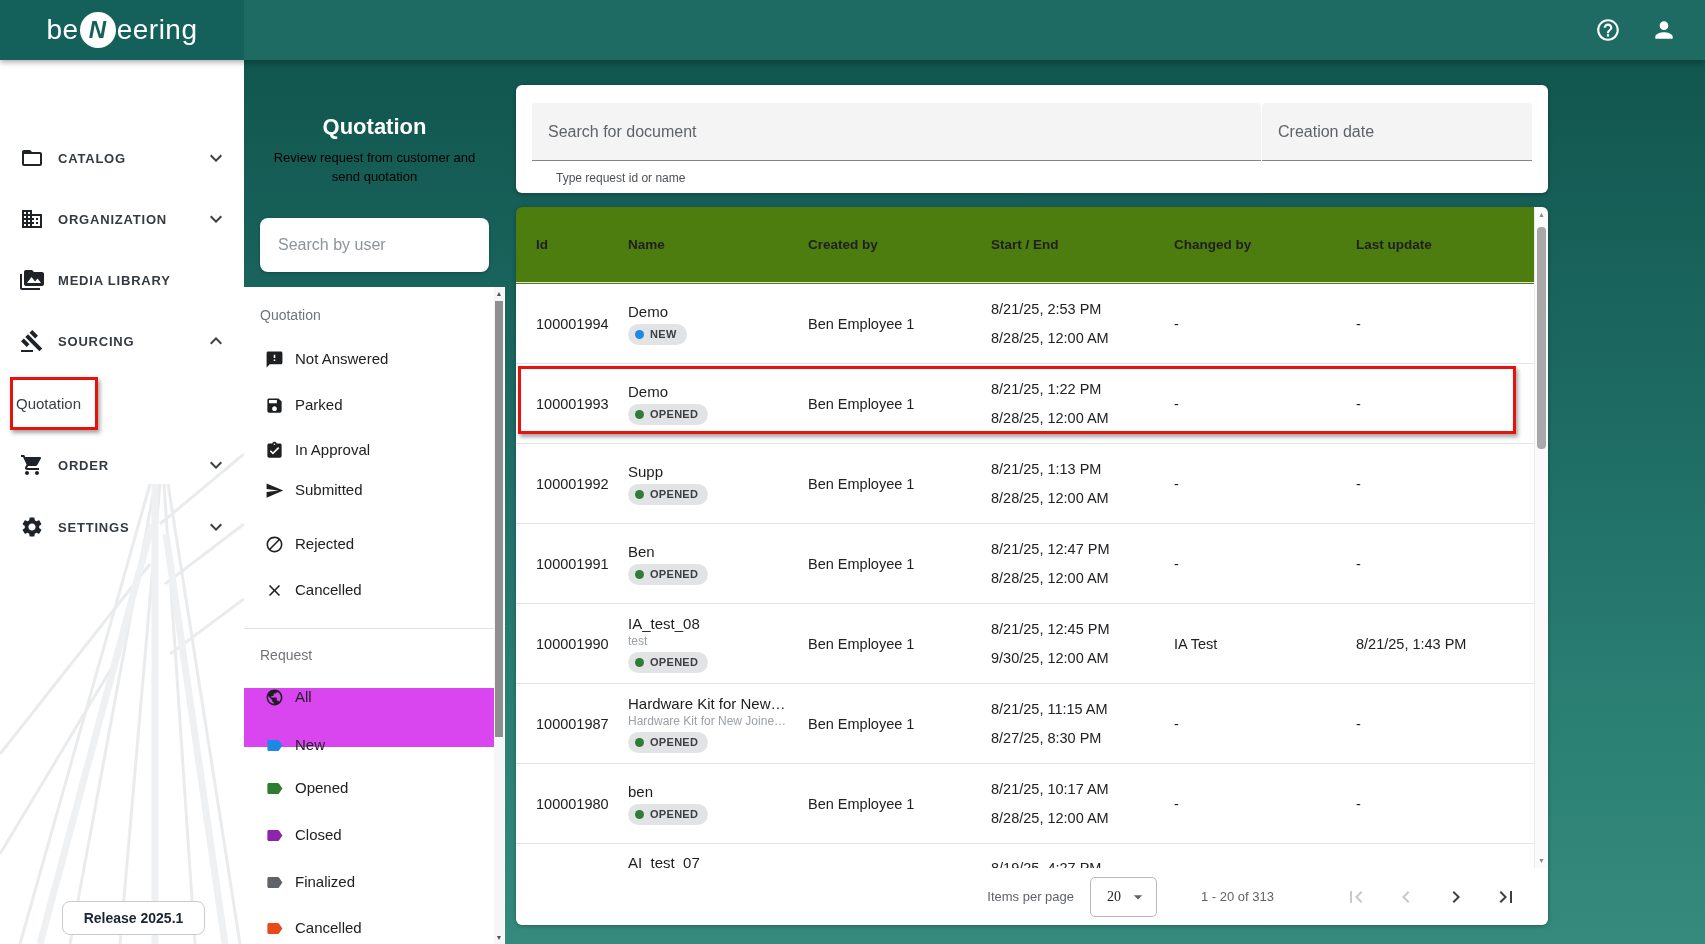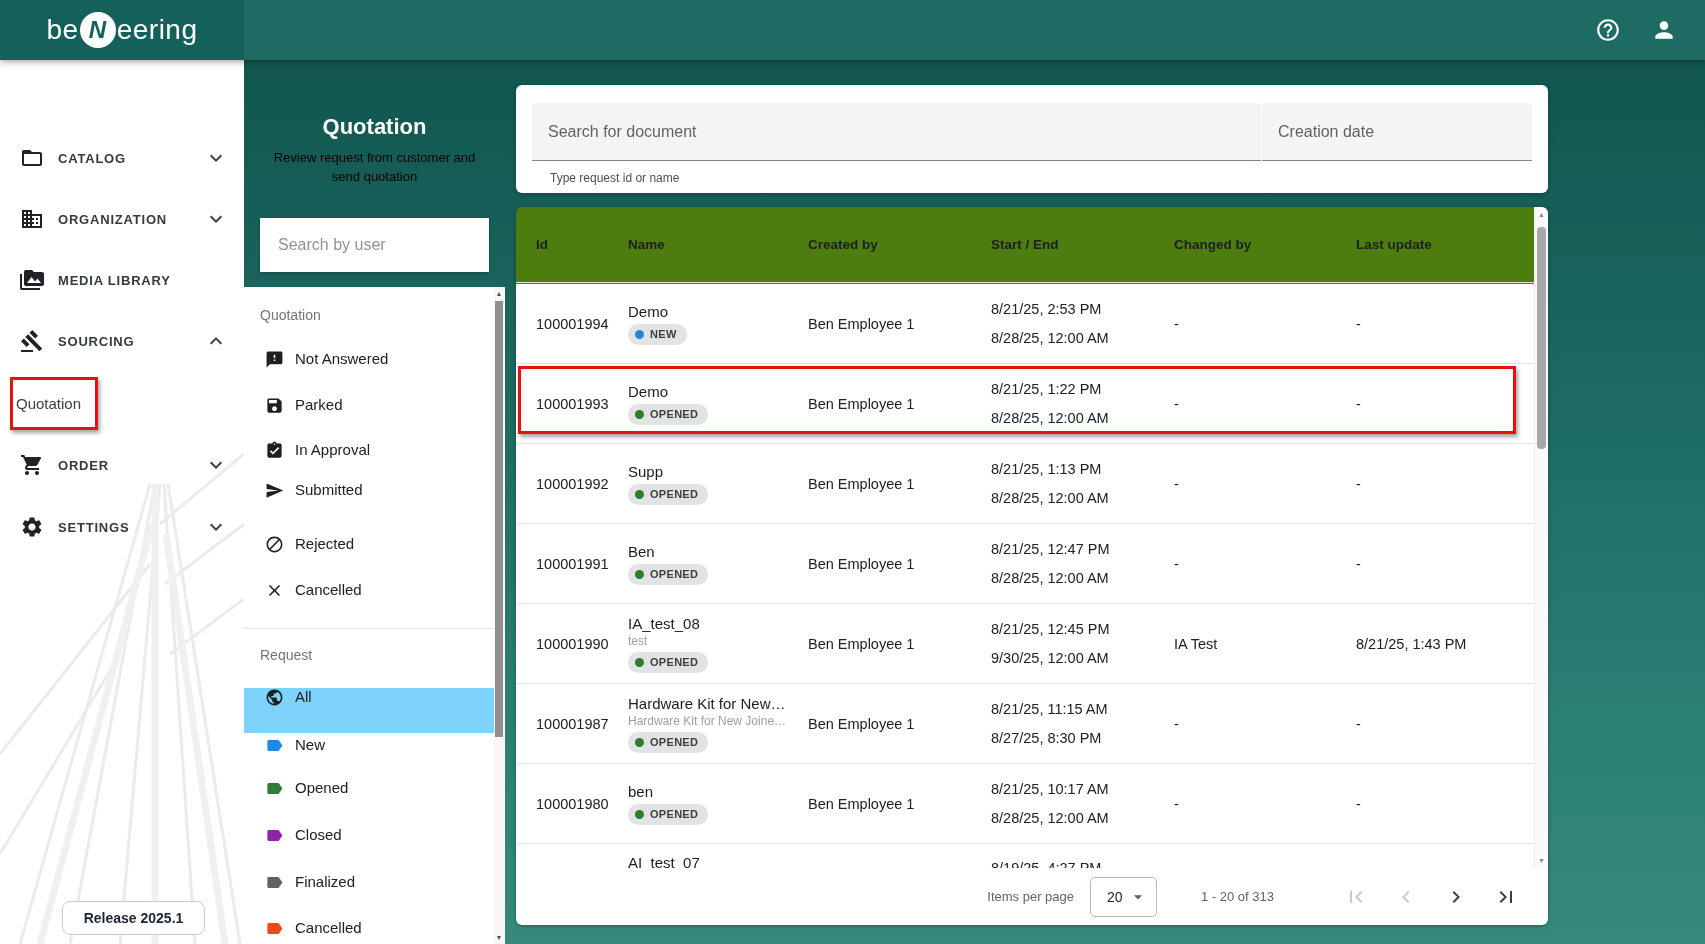--- a/index.html
+++ b/index.html
@@ -33,47 +33,47 @@
 
   
   .anno { position:absolute; border:3px solid #E8120C; box-shadow:2px 3px 4px rgba(90,90,90,.55); z-index:60; pointer-events:none; }
   .anno1 { left:10px; top:377px; width:88px; height:53px; }
   .anno2 { left:518px; top:366px; width:998px; height:68px; }
 
   
   .mid-head { left:244px; top:60px; width:261px; height:227px; z-index:11; }
   .mid-title { position:absolute; left:0; top:54px; width:100%; text-align:center; color:#fff; font-size:22px; font-weight:700; }
   .mid-sub { position:absolute; left:0; top:88px; width:100%; text-align:center; color:#000000; font-size:13px; font-weight:500; line-height:19px; }
-  .user-search { position:absolute; left:16px; top:158px; width:229px; height:54px; background:#fff; border-radius:0; box-shadow:0 1px 3px rgba(0,0,0,.25); display:flex; align-items:center; }
+  .user-search { position:absolute; left:16px; top:158px; width:229px; height:54px; background:#fff; border-radius:8px; box-shadow:0 1px 3px rgba(0,0,0,.25); display:flex; align-items:center; }
   .user-search input { border:none; outline:none; background:transparent; flex:1; padding-left:18px; font-size:16px; color:#202124; font-family:"Liberation Sans",sans-serif; }
   .user-search input::placeholder { color:#8d939c; }
   .us-ico { width:22px; height:22px; color:#4a4f55; margin-right:13px; cursor:pointer; }
   .us-ico svg { width:100%; height:100%; fill:currentColor; }
 
   .mid-list { left:244px; top:287px; width:261px; height:657px; background:#fff; z-index:11; overflow:hidden; }
   .sec-label { position:absolute; left:16px; font-size:14px; color:#70757a; }
   .mrow { position:absolute; left:0; width:250px; height:44px; display:flex; align-items:flex-start; padding-left:21px; cursor:pointer; }
-  .mrow.selected { background:#7dd3fc; height:45px; }
+  .mrow.selected { background:#d946ef; height:59px; }
   .mico { width:19px; height:19px; color:#1d1f21; flex:0 0 19px; }
   .mico svg { width:100%; height:100%; fill:currentColor; }
   .mlabel { margin-left:11px; font-size:15px; color:#202124; }
   .mdiv { position:absolute; left:0; top:341px; width:261px; height:1px; background:#e2e2e2; }
 
   .mid-scroll { left:494px; top:287px; width:10px; height:657px; background:#f6f6f6; z-index:12; }
   .mid-scroll .sa { position:absolute; left:0; width:10px; font-size:7px; color:#555; text-align:center; cursor:pointer; }
   .mid-scroll .thumb { position:absolute; left:1px; top:14px; width:8px; height:436px; background:#8f8f8f; cursor:pointer; }
 
   
   .search-card { left:516px; top:85px; width:1032px; height:108px; background:#fff; border-radius:6px; box-shadow:0 1px 4px rgba(0,0,0,.3); z-index:11; }
   .ffield { position:absolute; top:18px; height:58px; background:#f4f4f5; border-bottom:1px solid #7e858b; border-radius:4px 4px 0 0; }
   .ffield input { width:100%; height:100%; border:none; outline:none; background:transparent; padding:0 16px; font-size:16px; color:#202124; font-family:"Liberation Sans",sans-serif; }
   .ffield input::placeholder { color:#5f6368; }
   .f-doc { left:16px; width:729px; }
   .f-date { left:746px; width:270px; }
-  .helper { position:absolute; left:34px; top:86px; font-size:12px; color:#4d5156; }
+  .helper { position:absolute; left:40px; top:86px; font-size:12px; color:#4d5156; }
 
   
   .table-card { left:516px; top:207px; width:1032px; height:718px; background:#4d7c0f; border-radius:6px; box-shadow:0 1px 4px rgba(0,0,0,.3); z-index:11; overflow:hidden; }
   .thead { position:absolute; left:0; top:0; width:1018px; height:76px; border-bottom:1px solid #e0e0e0; display:grid; grid-template-columns:92px 180px 183px 183px 182px 1fr; padding-left:20px; align-items:center; }
   .thead span { font-size:13.5px; font-weight:700; color:#1f1f1f; }
   .tbody { position:absolute; left:0; top:77px; width:1018px; height:584px; overflow:hidden; }
   .trow { width:100%; height:80px; display:grid; grid-template-columns:92px 180px 183px 183px 182px 1fr; padding-left:20px; align-items:center; border-bottom:1px solid #e4e4e4; font-size:14.5px; color:#202124; cursor:pointer; background:#fff; }
   .trow:last-child { border-bottom:none; }
   .c-name { display:flex; flex-direction:column; justify-content:center; gap:4px; padding-right:12px; }
   .nm { font-size:15px; color:#1d1d1d; white-space:nowrap; overflow:hidden; }
@@ -83,21 +83,21 @@
   .dot-blue { background:#1e88e5; }
   .dot-green { background:#2e7d32; }
   .badge b { font-size:11px; font-weight:700; color:#3c4043; letter-spacing:.3px; }
   .c-dates div { line-height:29px; }
   .row-last { align-items:start; }
   .row-last > div { padding-top:10px; }
 
   .tfoot { position:absolute; left:0; bottom:0; width:1032px; height:57px; background:#fff; display:flex; align-items:center; justify-content:flex-end; padding-right:30px; }
   .ipp-label { font-size:13px; color:#5f6368; margin-right:16px; }
   .pp-select { width:67px; height:40px; border:1px solid #b6babf; border-radius:5px; display:flex; align-items:center; padding:0 8px 0 16px; cursor:pointer; margin-right:44px; }
-  .pp-select b { font-size:14px; font-weight:400; color:#1f1f1f; flex:1; }
+  .pp-select b { font-size:14px; font-weight:400; color:#1f1f1f; flex:1;font-family:Liberation Serif, serif; }
   .pp-select svg { width:20px; height:20px; fill:#5f6368; }
   .range { font-size:13px; color:#5f6368; margin-right:44px; }
   .pbtn { width:24px; height:24px; margin-left:26px; cursor:pointer; }
   .pbtn svg { width:100%; height:100%; }
   .pbtn.disabled svg { fill:#c7c9cc; }
   .pbtn.active svg { fill:#3c4043; }
 
   .tbl-scroll { position:absolute; right:0; top:0; width:14px; height:661px; background:#fafafa; border-left:1px solid #ececec; }
   .tbl-scroll .sa { position:absolute; left:0; width:13px; font-size:7px; color:#8a8a8a; text-align:center; cursor:pointer; }
   .tbl-scroll .thumb { position:absolute; left:2px; top:20px; width:9px; height:222px; background:#a8a8a8; border-radius:4px; cursor:pointer; }

